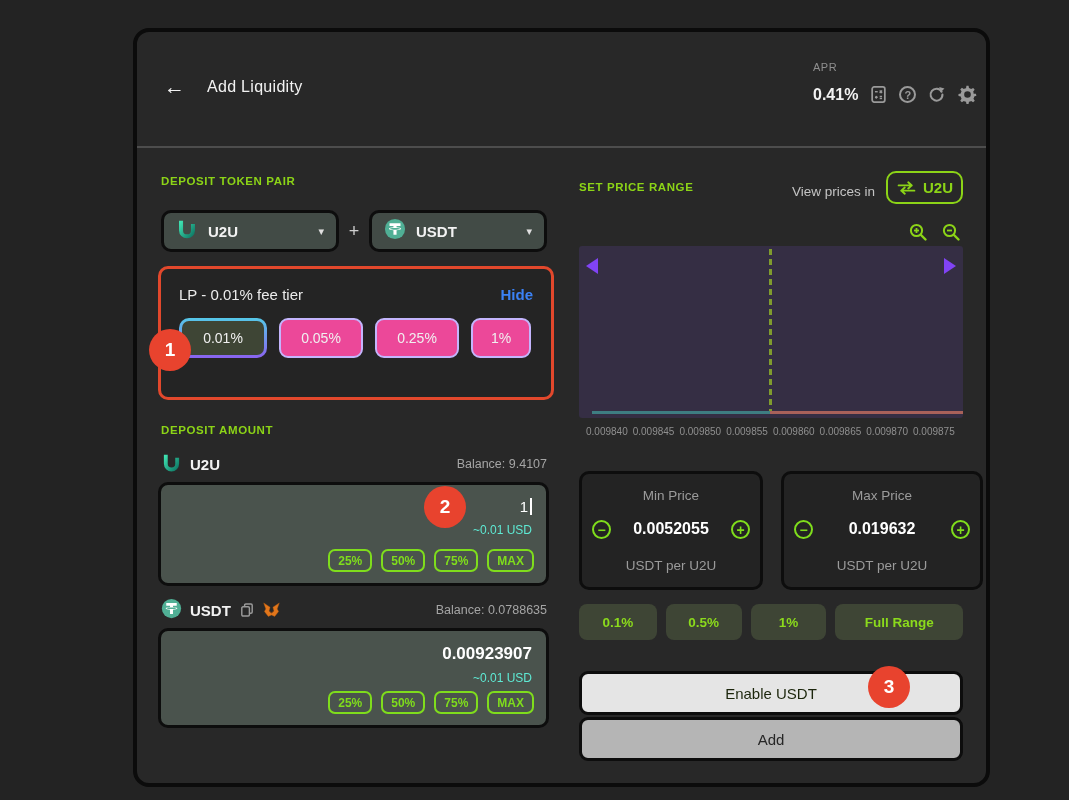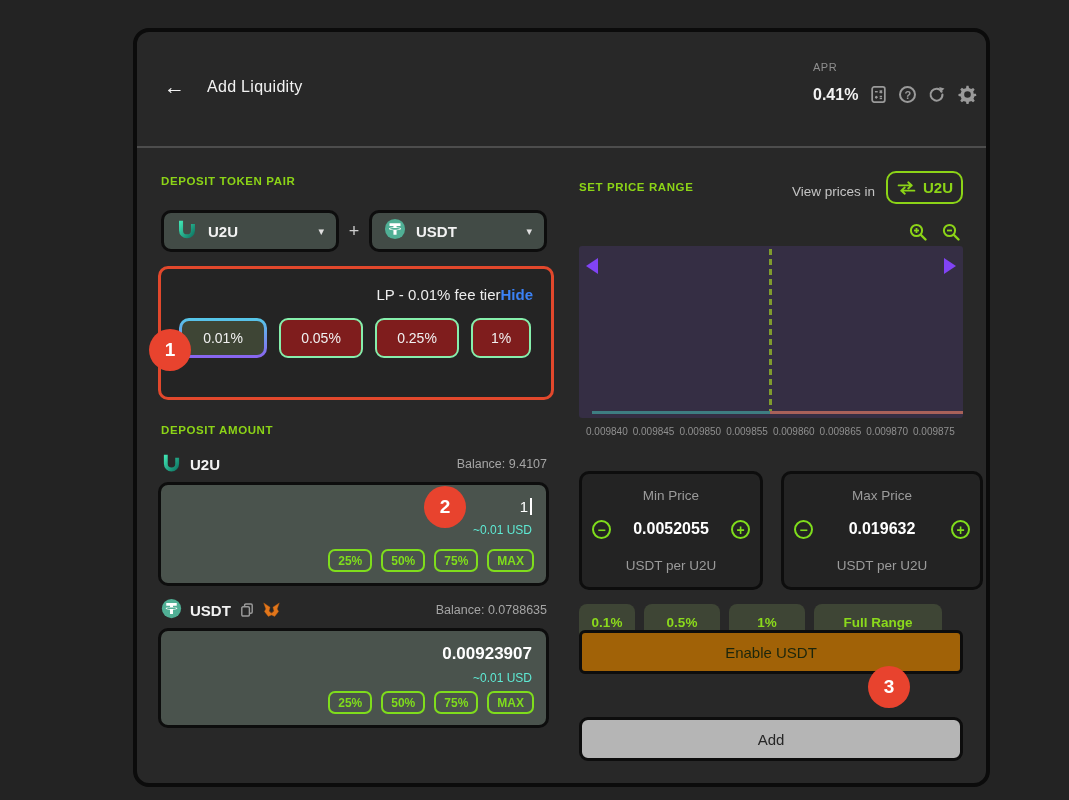--- a/index.html
+++ b/index.html
@@ -32,25 +32,25 @@
   .tok-row { left:24px; top:178px; width:386px; height:42px; display:flex; align-items:center; }
   .tok-btn { width:178px; height:42px; background:#424b46; border:3px solid #0d0d0d; border-radius:10px;
     display:flex; align-items:center; padding:0 12px; gap:10px; cursor:pointer; }
   .tok-name { color:#f2f2f2; font-size:15px; font-weight:bold; flex:1; }
   .tok-caret { color:#e0e0e0; font-size:11px; }
   .tok-plus { width:30px; text-align:center; color:#cfcfcf; font-size:18px; }
 
   
   .fee-box { left:21px; top:234px; width:396px; height:134px; background:#242424;
     border:3px solid #e2482c; border-radius:10px; padding:17px 18px; }
-  .fee-head { display:flex; justify-content:flex-end; align-items:center; }
+  .fee-head { display:flex; justify-content:space-between; align-items:center; }
   .fee-label { color:#ececec; font-size:15px; }
   .hide-link { color:#3b82f6; font-size:15px; font-weight:bold; cursor:pointer; }
   .fee-opts { display:flex; gap:12px; margin-top:15px; }
-  .fee-btn { height:40px; background:#7f1d1d; border:2px solid #86efac; border-radius:9px;
+  .fee-btn { height:40px; background:#ec4899; border:2px solid #c4b5fd; border-radius:9px;
     color:#f0f0f0; font-size:14px; display:flex; align-items:center; justify-content:center; cursor:pointer; }
   .fee-btn.f0 { width:88px; } .fee-btn.f1 { width:84px; } .fee-btn.f2 { width:84px; } .fee-btn.f3 { width:60px; }
   .fee-btn.selected {
     border:3px solid transparent; border-radius:10px;
     background:linear-gradient(#3e4535,#3e4535) padding-box,
                linear-gradient(180deg,#55c8e8,#8a63f0) border-box;
   }
 
   
   .dep-row { left:24px; width:386px; height:24px; display:flex; align-items:center; gap:8px; }
@@ -96,26 +96,26 @@
   .pb-unit { position:absolute; bottom:14px; width:100%; text-align:center; color:#9b9b9b; font-size:13.5px; }
   .stepper { position:absolute; top:46px; width:19px; height:19px; border:2px solid #7fdd1c; border-radius:50%;
     color:#7fdd1c; font-size:14px; font-weight:bold; display:flex; align-items:center; justify-content:center;
     cursor:pointer; line-height:1; }
 
   
   .range-row { left:442px; top:572px; width:384px; display:flex; gap:9px; }
   .range-btn { height:36px; background:#3e4535; border:none; border-radius:8px; color:#8bda1c;
     font-size:13.5px; font-weight:bold; display:flex; align-items:center; justify-content:center; cursor:pointer;
     font-family:"Liberation Sans",sans-serif; }
-  .range-btn:nth-child(1){ width:56px; } .range-btn:nth-child(2){ width:76px; }
+  .range-btn:nth-child(1){ width:78px; } .range-btn:nth-child(2){ width:76px; }
   .range-btn:nth-child(3){ width:76px; } .range-btn:nth-child(4){ width:128px; }
   .action-btn { left:442px; width:384px; height:44px; border:3px solid #0d0d0d; border-radius:9px;
     display:flex; align-items:center; justify-content:center; font-size:15px; cursor:pointer;
     font-family:"Liberation Sans",sans-serif; }
-  .enable-btn { top:598px; background:#a16207; color:#1c260c;border-radius:6px; }
+  .enable-btn { top:639px; background:#e5e5e5; color:#1c260c; }
   .add-btn { top:685px; background:#b5b5b5; color:#262626; }
 
   
   .badge { position:absolute; width:42px; height:42px; border-radius:50%; background:#e8432e;
     color:#fff; font-size:19px; font-weight:bold; display:flex; align-items:center; justify-content:center; z-index:20; }
 </style>
 </head>
 <body>
 
 <svg width="0" height="0" style="position:absolute">

